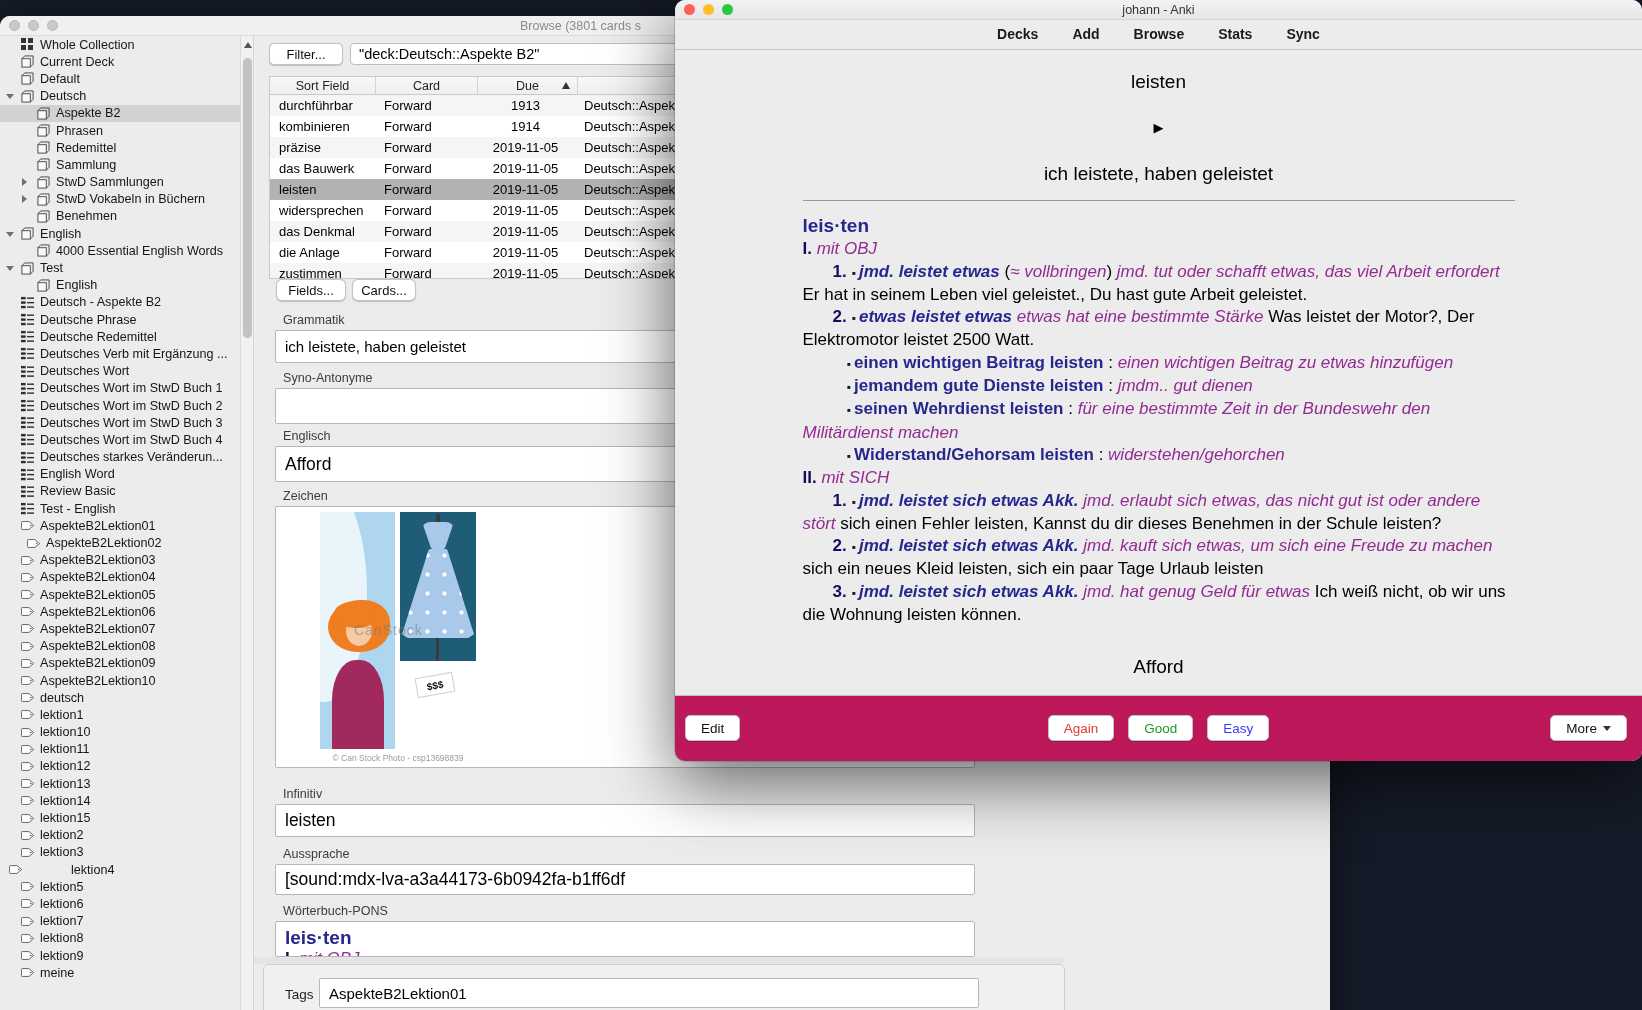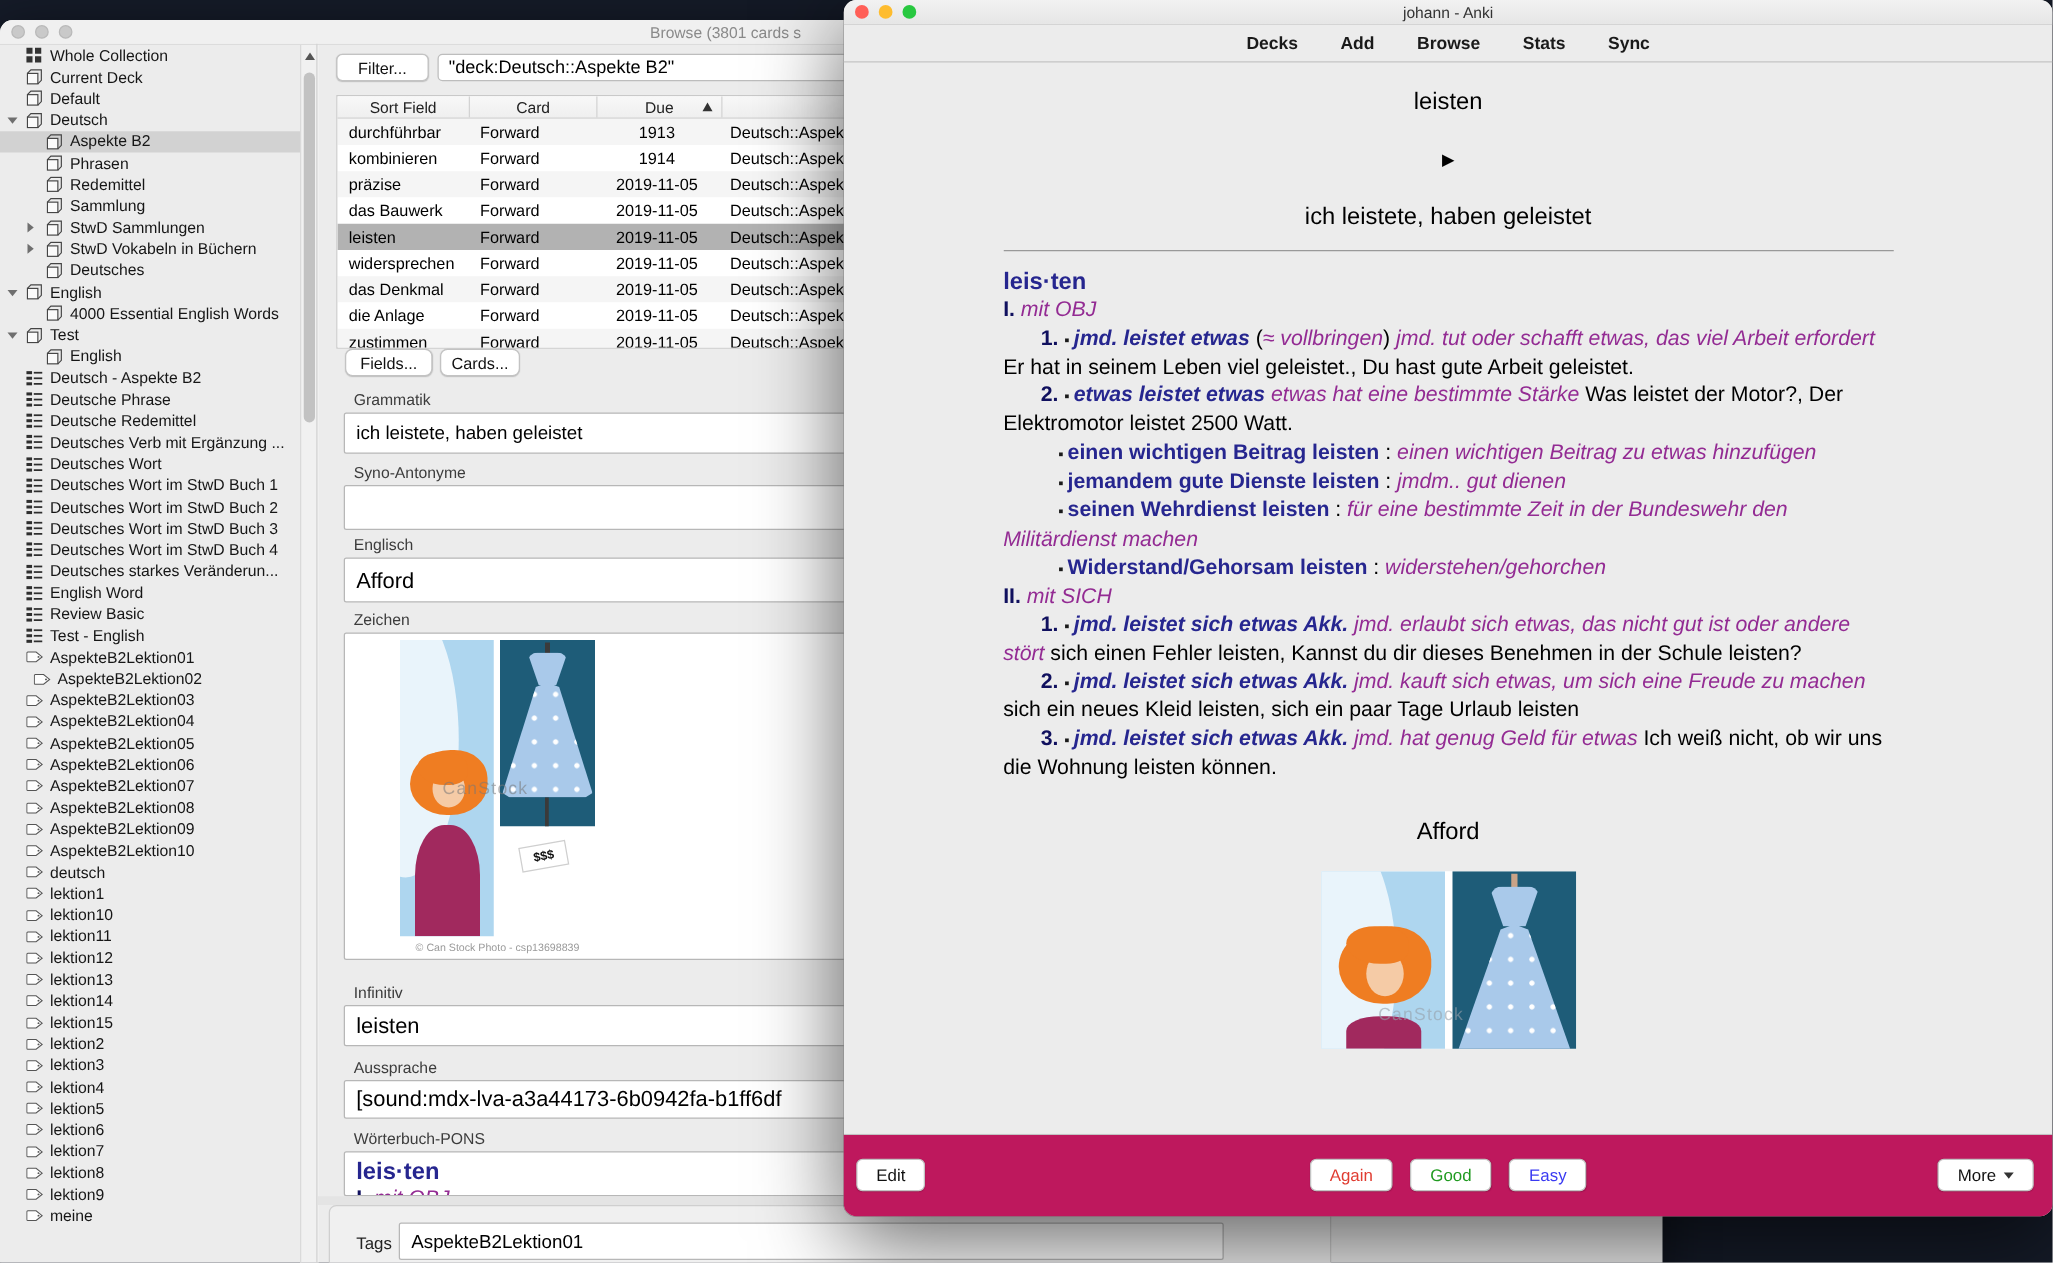--- a/index.html
+++ b/index.html
@@ -84,21 +84,21 @@
   .pons-hw{font-size:19px;font-weight:bold;color:#26268f;padding:5px 0 0 9px;}
   .pons-l2{font-size:17px;padding-left:9px;}
   
   .tags-band{position:absolute;left:0;top:922px;width:810px;height:7px;background:#e4e4e4;}
   .tags-panel{position:absolute;left:9px;top:929px;width:800px;height:70px;background:#f0f0f0;
               border:1px solid #cfcfcf;border-radius:6px;}
   .tags-label{position:absolute;left:21px;top:22px;font-size:13.5px;color:#222;}
   #tags-input{position:absolute;left:55px;top:13px;width:660px;height:30px;background:#fff;
               border:1px solid #b7b7b7;border-radius:2px;font-size:15px;padding:0 9px;font-family:inherit;box-sizing:border-box;}
   
-  #anki{left:675px;top:0;width:967px;height:973px;border-radius:10px;
+  #anki{left:675px;top:0;width:967px;height:761px;border-radius:10px;
         box-shadow:0 20px 70px rgba(0,0,0,.6),0 0 0 .5px rgba(0,0,0,.3);}
   .ak-titlebar{position:absolute;left:0;top:0;right:0;height:19px;
                background:linear-gradient(#f2f2f2,#e6e6e6);border-bottom:1px solid #d4d4d4;border-radius:10px 10px 0 0;}
   .light.red{background:#ff5f57;} .light.yellow{background:#febc2e;} .light.green{background:#28c840;}
   .ak-title{position:absolute;left:0;right:0;top:3px;text-align:center;font-size:12.5px;color:#333;}
   .ak-menubar{position:absolute;left:0;top:19px;right:0;height:30px;display:flex;align-items:center;
               justify-content:center;gap:34px;border-bottom:1px solid #c4c4c4;}
   .menu-item{font-size:14px;font-weight:bold;color:#1a1a1a;cursor:default;}
   .ak-card{position:absolute;left:0;top:49px;right:0;bottom:65px;overflow:hidden;}
   .card-content{width:712px;margin:0 auto;padding-top:20px;color:#000;}
@@ -243,21 +243,21 @@
         </span>
         <span>StwD Vokabeln in Büchern</span>
       </div>
       <div class="sb-item" style="padding-left: 36px;">
         <span class="sb-icon">
           <svg width="13" height="13" viewBox="0 0 14 14">
             <rect x="1" y="4" width="9" height="9" fill="#fafafa" stroke="#444"></rect>
             <path d="M1 4 L4 1 h9 v9 l-3 3" fill="none" stroke="#444"></path>
           </svg>
         </span>
-        <span>Deutsches</span>
+        <span>Benehmen</span>
       </div>
       <div class="sb-item" style="padding-left: 20px;">
         <span class="sb-arrow open" style="left: 6px;"></span>
         <span class="sb-icon">
           <svg width="13" height="13" viewBox="0 0 14 14">
             <rect x="1" y="4" width="9" height="9" fill="#fafafa" stroke="#444"></rect>
             <path d="M1 4 L4 1 h9 v9 l-3 3" fill="none" stroke="#444"></path>
           </svg>
         </span>
         <span>English</span>
@@ -658,21 +658,21 @@
       </div>
       <div class="sb-item" style="padding-left: 20px;">
         <span class="sb-icon">
           <svg width="14" height="11" viewBox="0 0 16 12">
             <path d="M1.5 1.5 h7.5 l5.5 4.5 -5.5 4.5 h-7.5 a1 1 0 0 1 -1 -1 v-7 a1 1 0 0 1 1 -1 z" fill="#fdfdfd" stroke="#555"></path>
             <circle cx="11.2" cy="6" r="0.9" fill="#555"></circle>
           </svg>
         </span>
         <span>lektion3</span>
       </div>
-      <div class="sb-item" style="padding-left: 20px;">
+      <div class="sb-item" style="padding-left: 8px; gap: 43px;">
         <span class="sb-icon">
           <svg width="14" height="11" viewBox="0 0 16 12">
             <path d="M1.5 1.5 h7.5 l5.5 4.5 -5.5 4.5 h-7.5 a1 1 0 0 1 -1 -1 v-7 a1 1 0 0 1 1 -1 z" fill="#fdfdfd" stroke="#555"></path>
             <circle cx="11.2" cy="6" r="0.9" fill="#555"></circle>
           </svg>
         </span>
         <span>lektion4</span>
       </div>
       <div class="sb-item" style="padding-left: 20px;">
         <span class="sb-icon">

